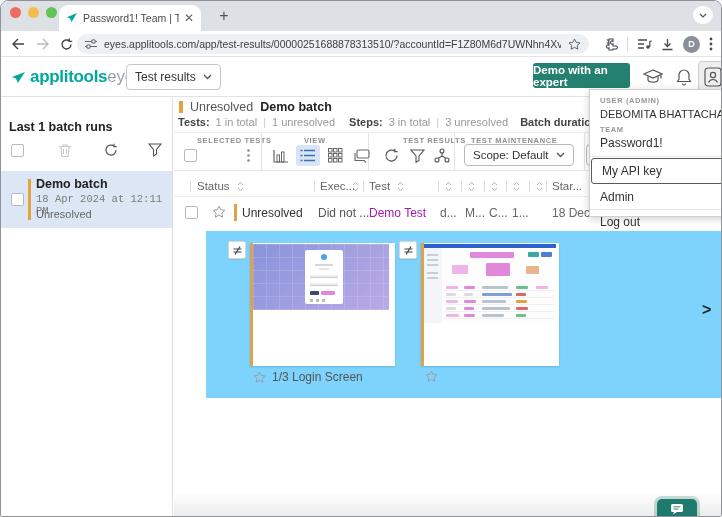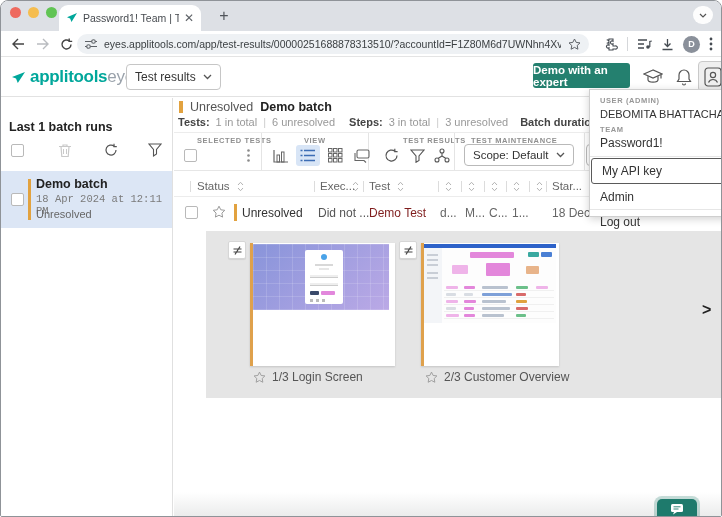--- a/index.html
+++ b/index.html
@@ -75,21 +75,21 @@
   
   .thead { position: absolute; left: 0; right: 0; top: 78px; height: 21px; border-bottom: 1px solid #ececec; background: #fff; }
   .th { position: absolute; top: 4px; font-size: 11.5px; color: #666; white-space: nowrap; }
   .th-sep { position: absolute; top: 5px; width: 1px; height: 11px; background: #dcdcdc; }
   .th-sort { position: absolute; top: 5px; }
   .trow { position: absolute; left: 0; right: 0; top: 100px; height: 30px; background: #fff; }
   .trow .checkbox { position: absolute; left: 11px; top: 8px; }
   .row-bar { position: absolute; left: 60px; top: 6px; width: 3px; height: 17px; background: #e2a23f; }
   .td { position: absolute; top: 8px; font-size: 12px; color: #555; white-space: nowrap; }
   
-  .steps { position: absolute; left: 32px; right: 0; top: 133px; height: 167px; background: #e5e5e5; }
+  .steps { position: absolute; left: 32px; right: 0; top: 133px; height: 167px; background: #7dd3fc; }
   .diffbadge { position: absolute; top: 10px; width: 18px; height: 18px; background: #fff; border: 1px solid #d6d6d6; border-radius: 2px;
                display: flex; align-items: center; justify-content: center; box-shadow: 0 1px 1px rgba(0,0,0,0.08); }
   .stepcard { position: absolute; top: 12px; height: 123px; background: #fff; border-left: 3px solid #dfa14c; box-shadow: 0 1px 2px rgba(0,0,0,0.15); cursor: pointer; }
   .cap { position: absolute; top: 139px; display: flex; align-items: center; gap: 6px; font-size: 12px; color: #555; }
   .shot-login { position: absolute; left: 0; top: 1px; width: 136px; height: 66px;
     background-image: linear-gradient(rgba(255,255,255,0.14) 1px, transparent 1px), linear-gradient(90deg, rgba(255,255,255,0.14) 1px, transparent 1px), linear-gradient(135deg, #8894da, #bba9e6);
     background-size: 13px 13px, 13px 13px, 100% 100%; }
   .mini-login { position: absolute; left: 52px; top: 6px; width: 38px; height: 54px; background: #fff; border-radius: 2px; }
   .ml-dot { position: absolute; left: 16px; top: 4px; width: 6px; height: 6px; border-radius: 50%; background: #4aa3e8; }
   .ml-line { position: absolute; background: #d8d8d8; height: 2px; }
@@ -270,21 +270,21 @@
     <div class="bh-row">
       <div class="bh-chip"></div>
       <span class="bh-status">Unresolved</span>
       <span class="bh-name">Demo batch</span>
     </div>
 
     <div class="stats">
       <b>Tests:</b>
       <span class="v">1 in total</span>
       <span class="p">|</span>
-      <span class="v">6 unresolved</span>
+      <span class="v">1 unresolved</span>
       <b style="margin-left:8px">Steps:</b>
       <span class="v">3 in total</span>
       <span class="p">|</span>
       <span class="v">3 unresolved</span>
       <b style="margin-left:6px">Batch duration:</b>
       <span class="v">fetching</span>
       <b style="margin-left:6px">Run by:</b>
       <span class="v">adam.carmi@applitool</span>
     </div>
 
@@ -434,21 +434,21 @@
     <div class="trow">
       <div class="checkbox"></div>
       <span style="position:absolute;left:38px;top:7px">
         <svg width="14" height="14" viewBox="0 0 14 14">
             <path d="M7 1.2l1.8 3.6 4 .5-2.9 2.8.7 4L7 10.2 3.4 12.1l.7-4L1.2 5.3l4-.5z" fill="none" stroke="#9a9a9a" stroke-width="1"></path>
           </svg>
       </span>
       <div class="row-bar"></div>
       <span class="td" style="left:68px;color:#333">Unresolved</span>
       <span class="td" style="left:144px">Did not ...</span>
-      <span class="td" style="left:195px;color:#7f1d1d">Demo Test</span>
+      <span class="td" style="left:195px;color:#a21caf">Demo Test</span>
       <span class="td" style="left:266px;color:#666">d...</span>
       <span class="td" style="left:291px;color:#666">M...</span>
       <span class="td" style="left:315px;color:#666">C...</span>
       <span class="td" style="left:338px;color:#666">1...</span>
       <span class="td" style="left:378px;color:#666">18 Dec</span>
     </div>
 
     <div class="steps">
 
       <div class="diffbadge" style="left:22px">
@@ -530,21 +530,20 @@
               <div class="sd-pill pink" style="left:20px;width:11px"></div>
               <div class="sd-pill" style="left:38px;width:22px;background:#b9c2cf"></div>
               <div class="sd-pill" style="left:72px;width:10px;background:#6cc08a"></div>
           </div>
         </div>
       </div>
       <div class="cap" style="left:219px">
         <svg width="13" height="13" viewBox="0 0 14 14">
             <path d="M7 1.2l1.8 3.6 4 .5-2.9 2.8.7 4L7 10.2 3.4 12.1l.7-4L1.2 5.3l4-.5z" fill="none" stroke="#9a9a9a" stroke-width="1"></path>
           </svg>
-        <span>2/3 Customer Overview</span>
       </div>
     </div>
 
     <div class="expander">&gt;</div>
     <div class="pagefade"></div>
     <div class="chatwidget">
       <svg width="14" height="12" viewBox="0 0 14 12">
           <rect x="1" y="1" width="12" height="8" rx="1.5" fill="#fff"></rect>
           <path d="M4 9l-1 2.5L7 9z" fill="#fff"></path>
           <path d="M3.5 3.8h7M3.5 6h5" stroke="#1e7a6c" stroke-width="0.9"></path>

